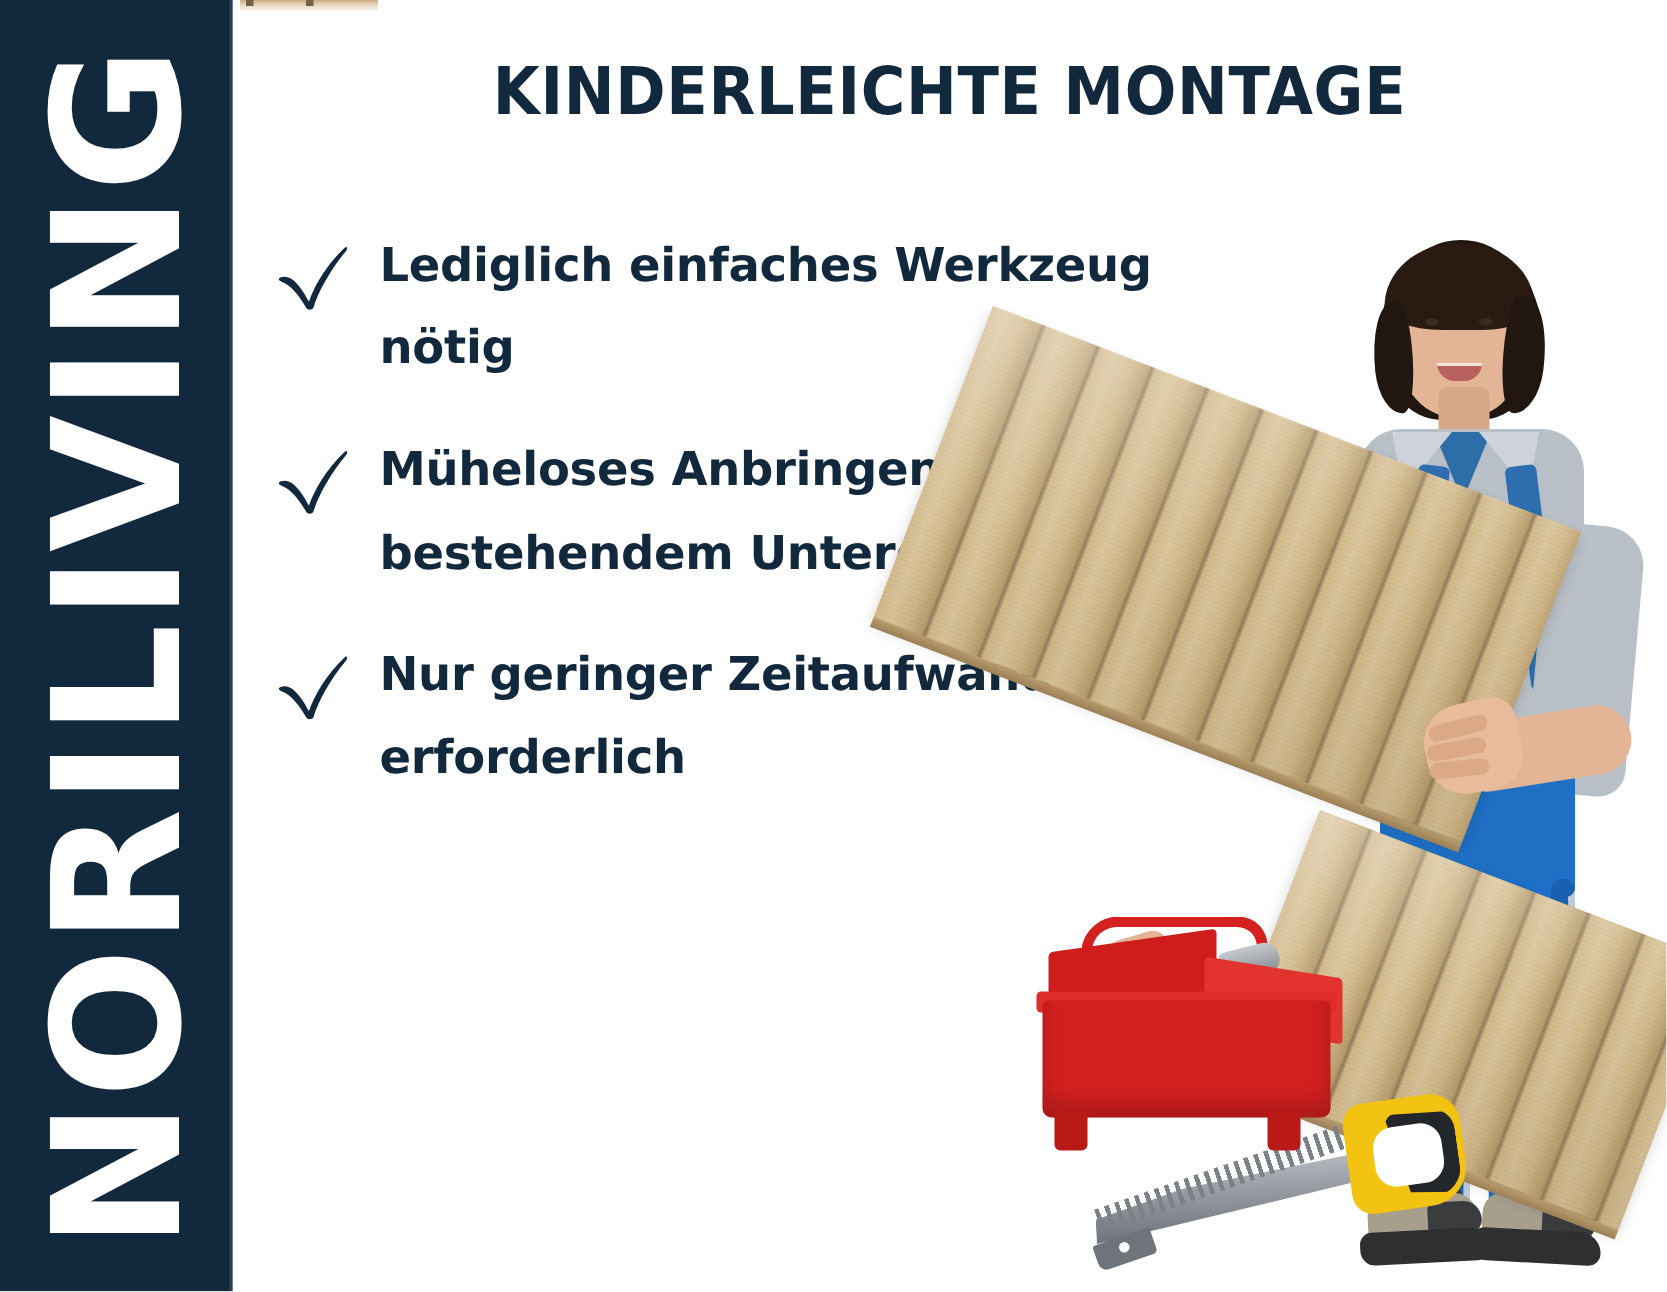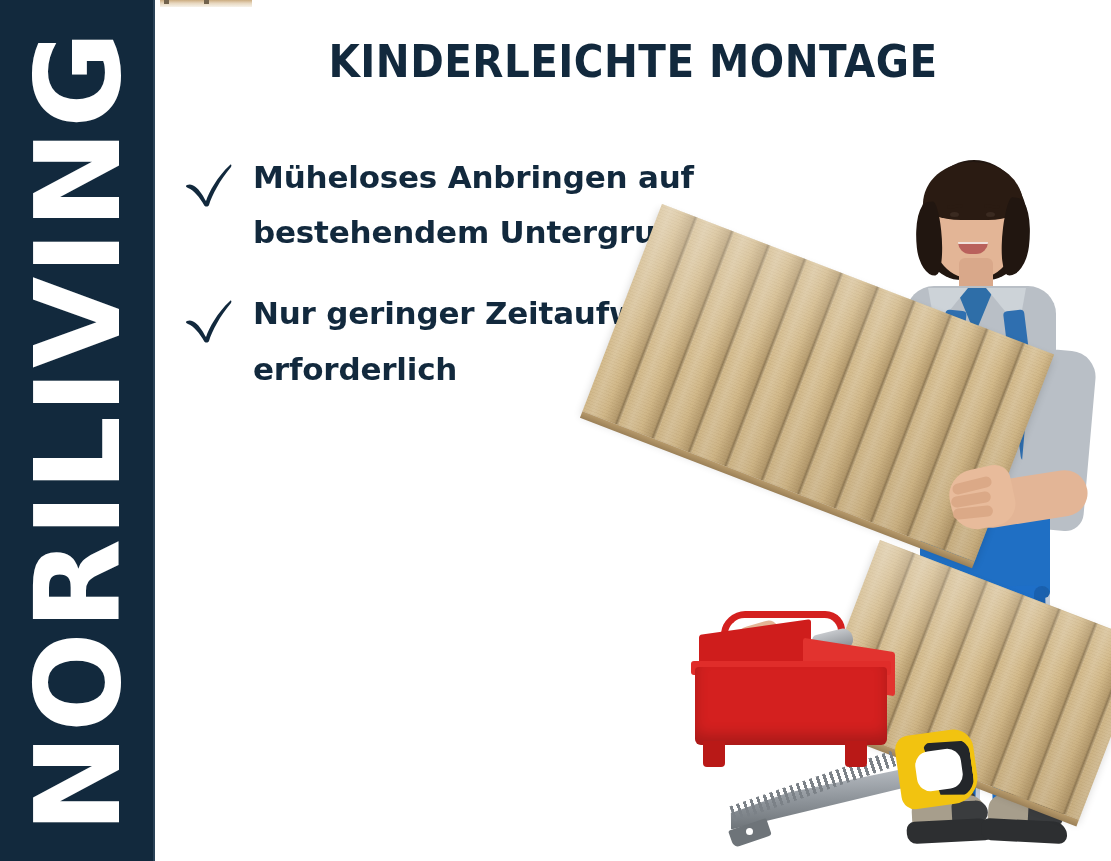--- a/index.html
+++ b/index.html
@@ -462,20 +462,28 @@
 
   <div class="top-artifact">
     <div class="nick" style="left:4px"></div>
     <div class="nick" style="left:44px"></div>
   </div>
 
   <div class="headline">KINDERLEICHTE MONTAGE</div>
 
   <div class="benefits">
 
+    <div class="benefit">
+      <span class="check-icon">
+        <svg viewBox="0 0 52 50" xmlns="http://www.w3.org/2000/svg">
+          <path d="M4 27 C9 25 14 29 18 35 C21 39 22 42 23 43 C26 34 34 19 47 7 C48 6 49 7 48 9 C37 22 29 37 26 47 C25 49 22 49 21 47 C17 40 11 32 5 30 C3 29 2 28 4 27 Z" fill="#12293D"></path>
+        </svg>
+      </span>
+      <span class="benefit-text">Lediglich einfaches Werkzeug nötig</span>
+    </div>
 
     <div class="benefit">
       <span class="check-icon">
         <svg viewBox="0 0 52 50" xmlns="http://www.w3.org/2000/svg">
           <path d="M4 27 C9 25 14 29 18 35 C21 39 22 42 23 43 C26 34 34 19 47 7 C48 6 49 7 48 9 C37 22 29 37 26 47 C25 49 22 49 21 47 C17 40 11 32 5 30 C3 29 2 28 4 27 Z" fill="#12293D"></path>
         </svg>
       </span>
       <span class="benefit-text">Müheloses Anbringen auf bestehendem Untergrund</span>
     </div>
 

